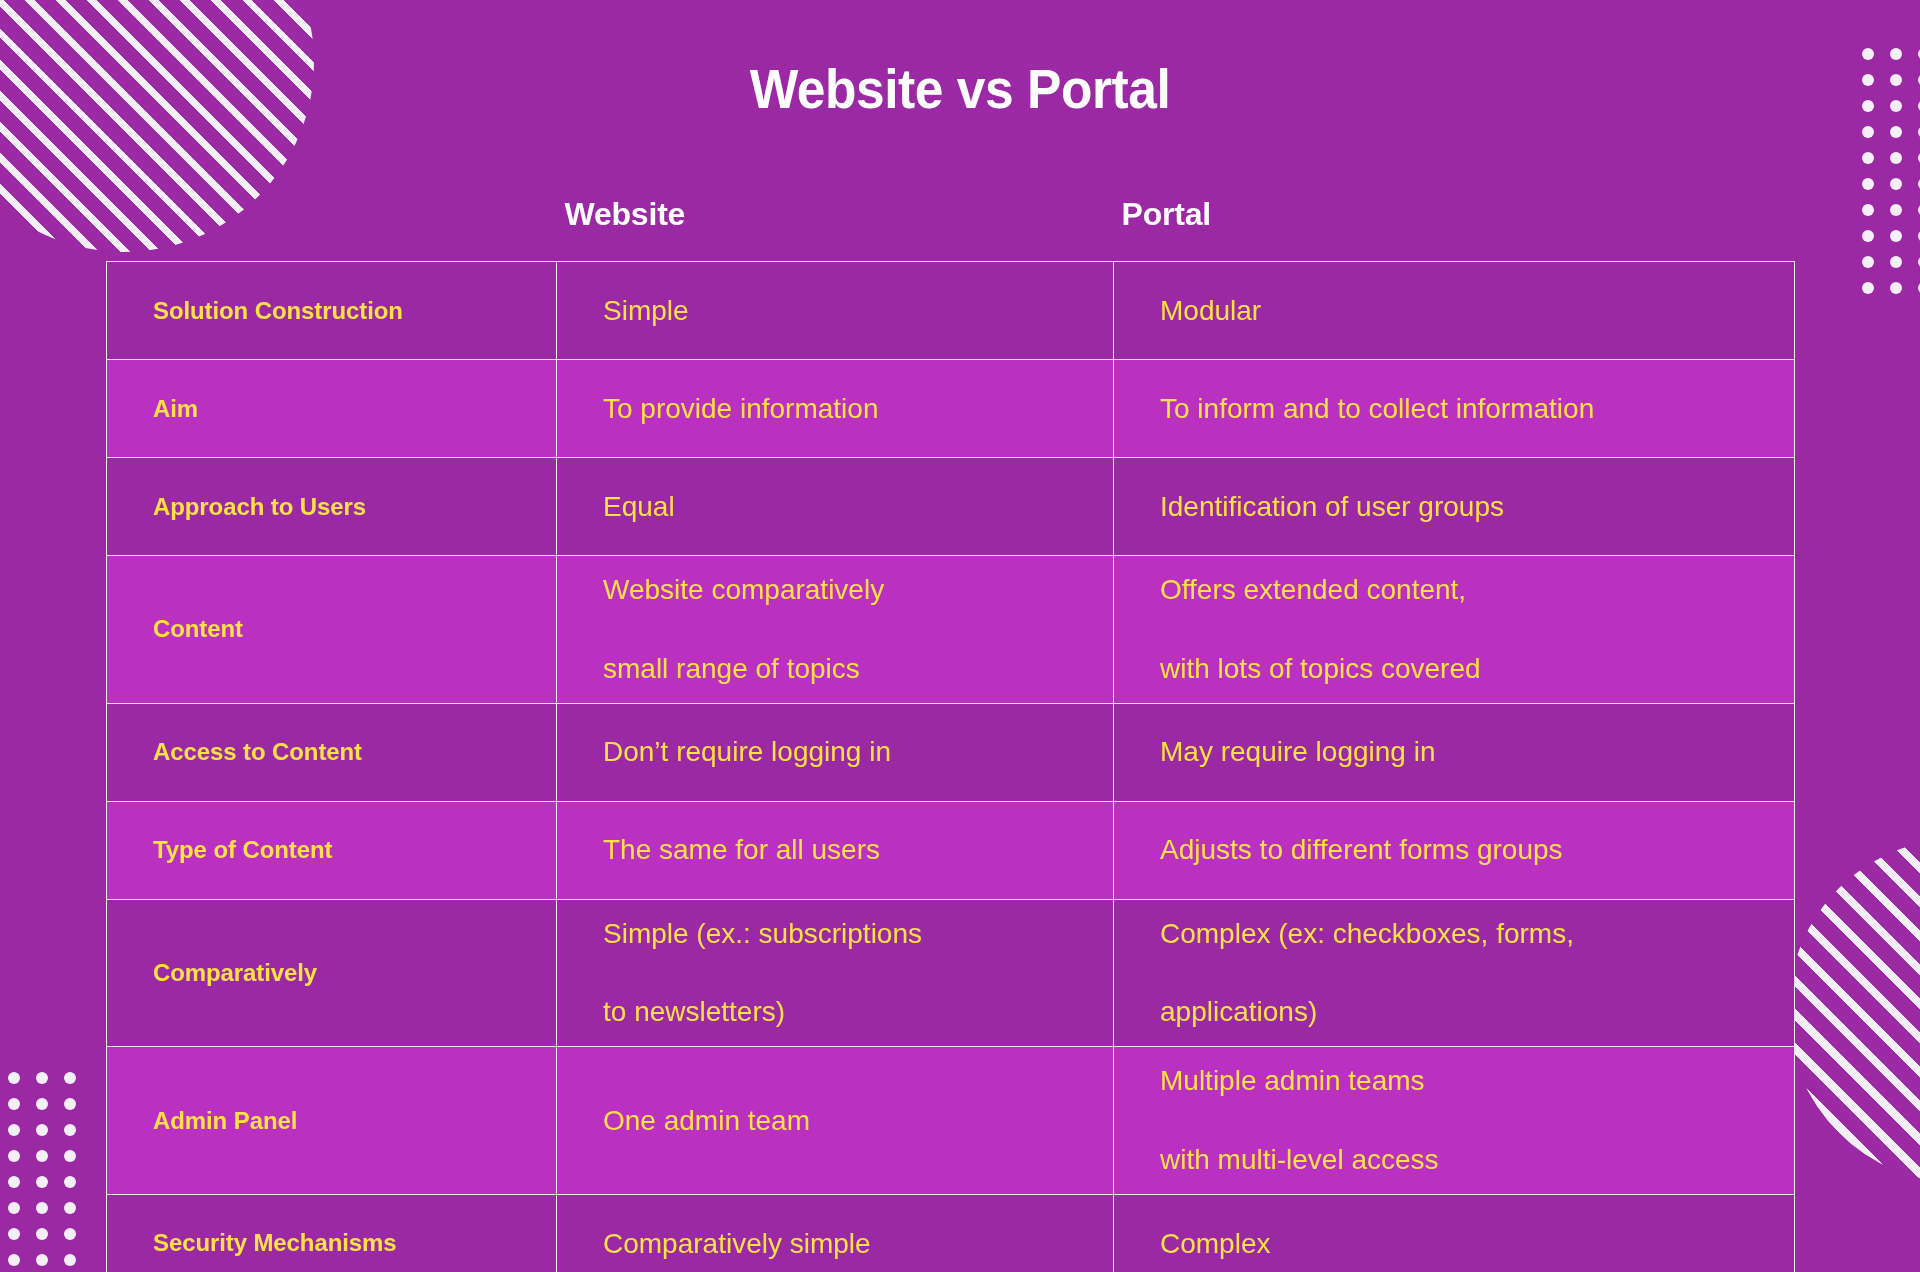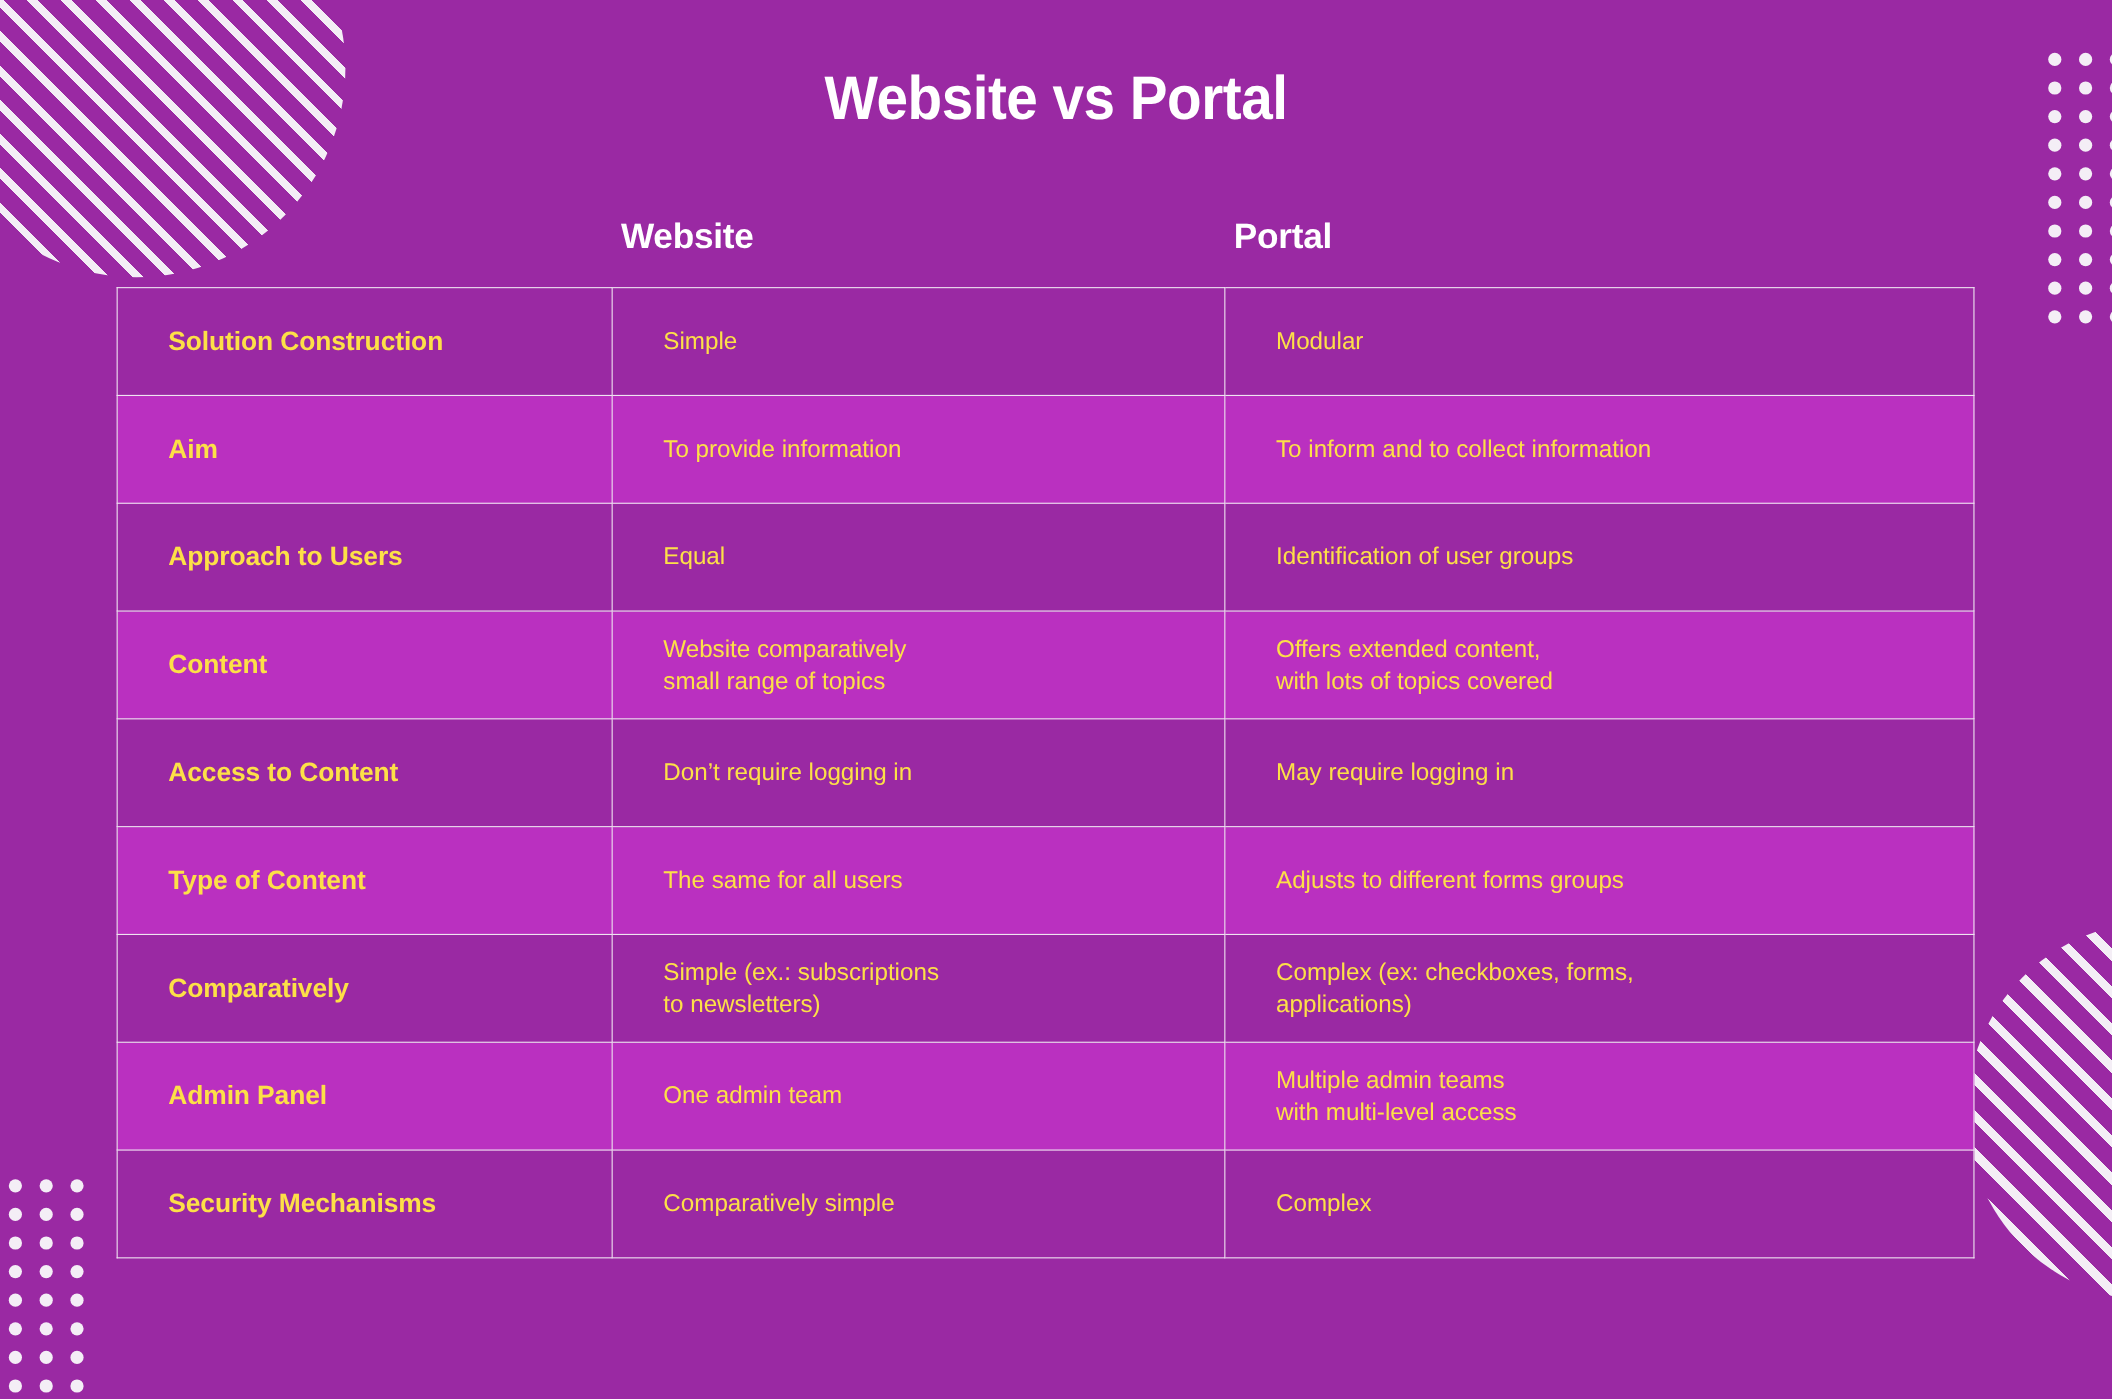--- a/index.html
+++ b/index.html
@@ -149,27 +149,27 @@
 
   td.cell-label {
     font-size: 24px;
     font-weight: bold;
     letter-spacing: -0.1px;
     padding-left: 48px;
     font-family: "Liberation Sans Narrow", "Liberation Sans", "DejaVu Sans Condensed", sans-serif;
   }
 
   td.cell-value {
-    font-size: 22px;
+    font-size: 28px;
     font-weight: normal;
     letter-spacing: 0px;
     line-height: 1.28;
   }
 
-  td .line2 { display: block; }
+  td .line2 { display: block; margin-top: 43px; }
 </style>
 </head>
 <body>
 
 <div class="deco-layer">
   <div class="stripe-circle-tl"></div>
   <div class="stripe-circle-br"></div>
   <div class="dot-grid dot-grid-tr">
       <span class="dot"></span>
       <span class="dot"></span>

